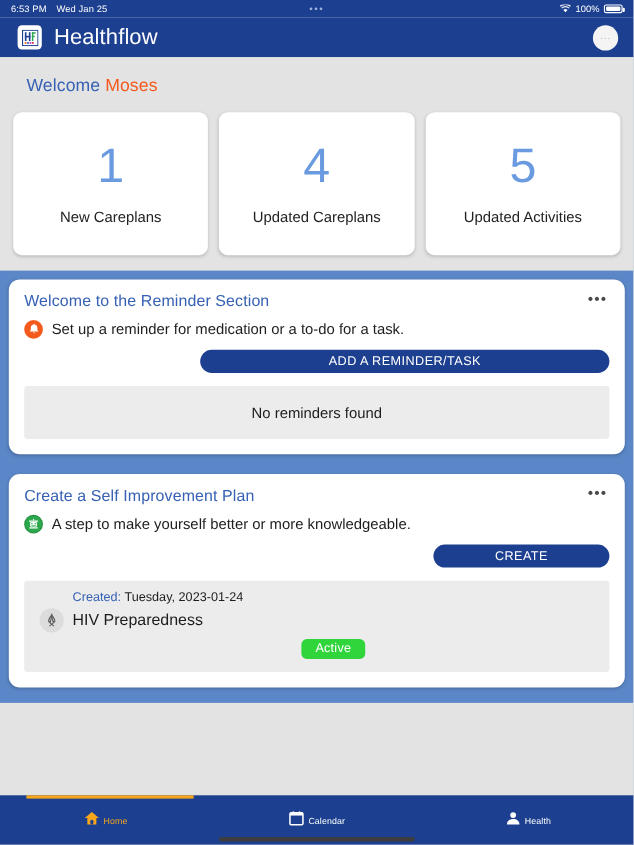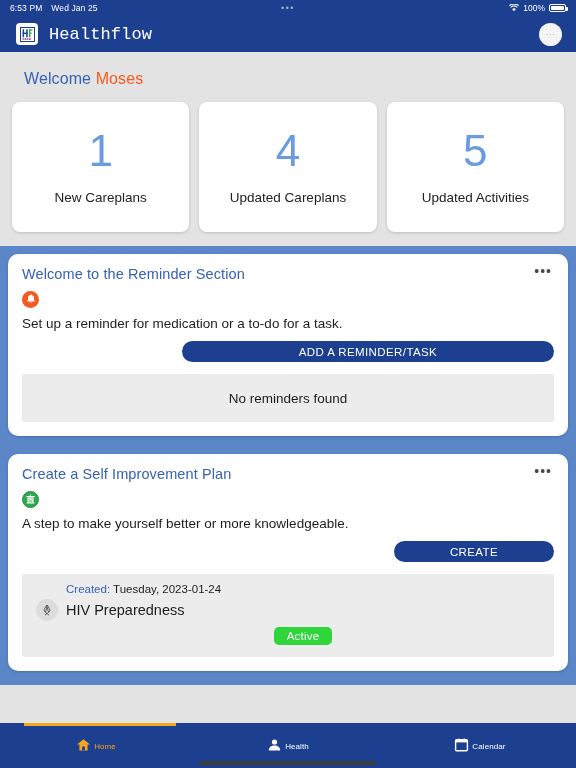--- a/index.html
+++ b/index.html
@@ -41,21 +41,21 @@
   .appbar {
     height: 36px; background: #1c3f8f; display: flex; align-items: center;
     padding: 0 14px 0 16px; flex: none;
   }
   .logo {
     width: 22px; height: 22px; background: #ffffff; border-radius: 4px;
     display: flex; align-items: center; justify-content: center; flex: none;
   }
   .logo-inner { width: 15px; height: 15px; position: relative; }
   .app-title {
-    color: #ffffff; font-size: 17px; margin-left: 11px; letter-spacing: .1px; font-family: Liberation Mono, monospace;
+    color: #ffffff; font-size: 20px; margin-left: 11px; letter-spacing: .1px;
   }
   .avatar {
     margin-left: auto; width: 23px; height: 23px; border-radius: 50%;
     background: #f4f4f4; display: flex; align-items: center; justify-content: center;
     color: #9aa3b0; font-size: 8px; letter-spacing: .5px;
   }
 
   
   .page { flex: 1; position: relative; overflow: hidden; background: #e3e3e3; }
 
@@ -84,21 +84,21 @@
   }
   .card + .card { margin-top: 18px; }
 
   .card-head { display: flex; align-items: flex-start; }
   .card-title { color: #3761b4; font-size: 14.5px; flex: 1; letter-spacing: .1px; }
   .dots-btn {
     color: #4a4a4a; font-size: 14px; line-height: 10px; letter-spacing: 1px;
     padding: 0 2px; cursor: pointer; user-select: none;
   }
 
-  .card-sub { display: flex; gap: 8px; margin-top: 9px; flex-direction: column; }
+  .card-sub { display: flex; align-items: center; gap: 8px; margin-top: 9px; }
   .card-sub-txt { font-size: 13.5px; color: #1d1d1d; }
 
   .bell-ico {
     width: 17px; height: 17px; border-radius: 50%; background: #f4591d;
     display: flex; align-items: center; justify-content: center; flex: none;
   }
   .green-ico {
     width: 17px; height: 17px; border-radius: 50%; background: #2ea84f;
     display: flex; align-items: center; justify-content: center; flex: none;
     border: 1px solid #26913f;
@@ -308,35 +308,35 @@
           <path d="M7.5 1.2 L14 6.6 H11.6 V12.6 H3.4 V6.6 H1 Z" fill="#f5a61c"></path>
           <rect x="6.1" y="8.3" width="2.8" height="4.3" rx="1.4" fill="#1c3f8f"></rect>
         </svg>
       </span>
       <span class="nav-lbl">Home</span>
     </div>
 
     <div class="navitem">
       <span>
         <svg width="15" height="14" viewBox="0 0 15 14">
-          <circle cx="7.5" cy="4.0" r="2.6" fill="#ffffff"></circle>
-          <path d="M1.8 12.6 C1.8 9.3 4.3 7.6 7.5 7.6 C10.7 7.6 13.2 9.3 13.2 12.6 Z" fill="#ffffff"></path>
-        </svg>
-      </span>
-      <span class="nav-lbl">Health</span>
-    </div>
-
-    <div class="navitem">
-      <span>
-        <svg width="15" height="14" viewBox="0 0 15 14">
           <rect x="1.6" y="1.8" width="11.8" height="11" rx="1.2" fill="none" stroke="#ffffff" stroke-width="1.4"></rect>
           <rect x="1.6" y="1.8" width="11.8" height="2.6" fill="#ffffff"></rect>
           <rect x="4.0" y="0.4" width="1.4" height="2.6" rx="0.6" fill="#ffffff"></rect>
           <rect x="9.6" y="0.4" width="1.4" height="2.6" rx="0.6" fill="#ffffff"></rect>
         </svg>
       </span>
       <span class="nav-lbl">Calendar</span>
     </div>
 
+    <div class="navitem">
+      <span>
+        <svg width="15" height="14" viewBox="0 0 15 14">
+          <circle cx="7.5" cy="4.0" r="2.6" fill="#ffffff"></circle>
+          <path d="M1.8 12.6 C1.8 9.3 4.3 7.6 7.5 7.6 C10.7 7.6 13.2 9.3 13.2 12.6 Z" fill="#ffffff"></path>
+        </svg>
+      </span>
+      <span class="nav-lbl">Health</span>
+    </div>
+
     <div class="home-bar"></div>
   </div>
 
 </div>
 
 </body></html>

